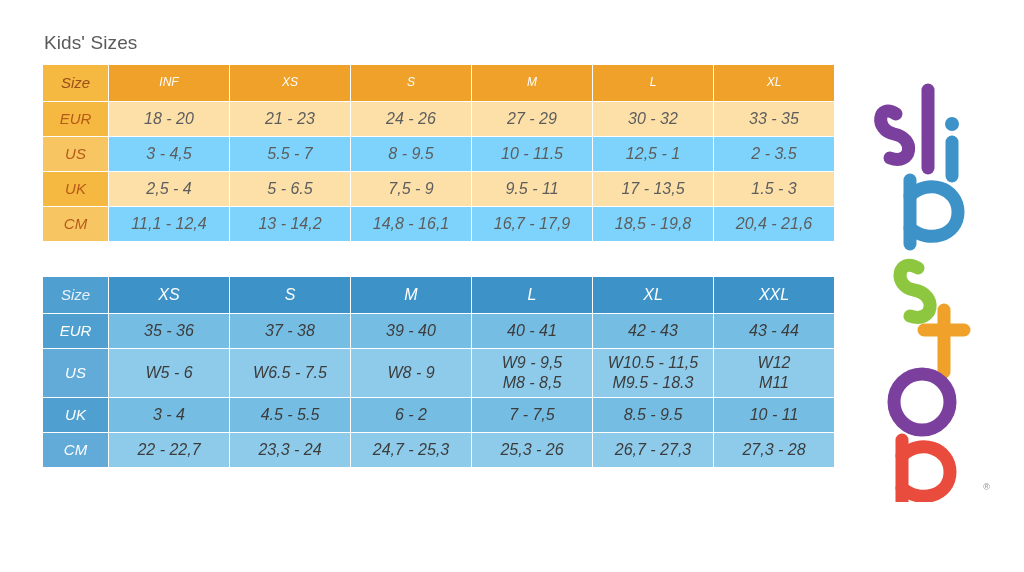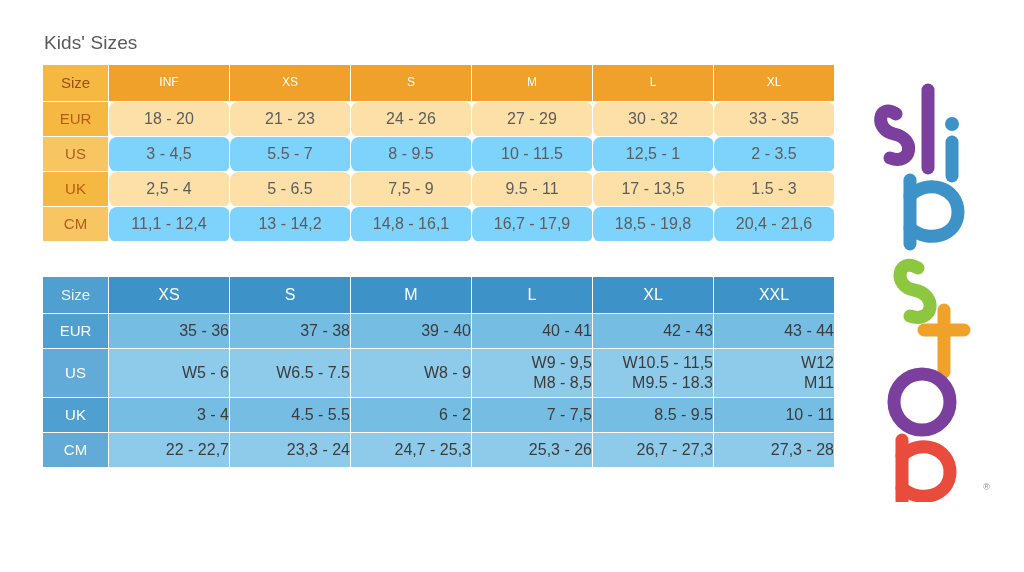--- a/index.html
+++ b/index.html
@@ -30,20 +30,21 @@
     font-size: 19px;
     color: #5a5a5a;
     font-weight: normal;
     margin: 0 0 10px 2px;
     letter-spacing: 0.1px;
   }
   table {
     border-collapse: collapse;
     table-layout: fixed;
     width: 792px;
+    font-style: italic;
   }
   td, th {
     border: 1px solid #ffffff;
     text-align: center;
     font-weight: normal;
     font-size: 16px;
     padding: 0;
     height: 34px;
     vertical-align: middle;
     line-height: 1.15;
@@ -63,21 +64,20 @@
     color: #9a4f18;
   }
   .kids td.rowlab {
     background: #f5b942;
     color: #b65a17;
     font-size: 15px;
   }
   .kids td.cell {
     background: #fde0a8;
     color: #5d5d5d;
-    border-radius: 8px;
   }
   .kids tr.alt td.rowlab {
     background: #f7c663;
   }
   .kids tr.alt td.cell {
     background: #7dd3fc;
   }
 
   
   .adult .hdr td {
@@ -90,21 +90,20 @@
     color: #e9f3fa;
   }
   .adult td.rowlab {
     background: #4f9fd0;
     color: #ffffff;
     font-size: 15px;
   }
   .adult td.cell {
     background: #76bde3;
     color: #3c3c3c;
-    text-align: right;
   }
   .adult tr.alt td.rowlab {
     background: #62aad8;
   }
   .adult tr.alt td.cell {
     background: #8ecbea;
   }
   .adult td.tall {
     height: 48px;
   }

